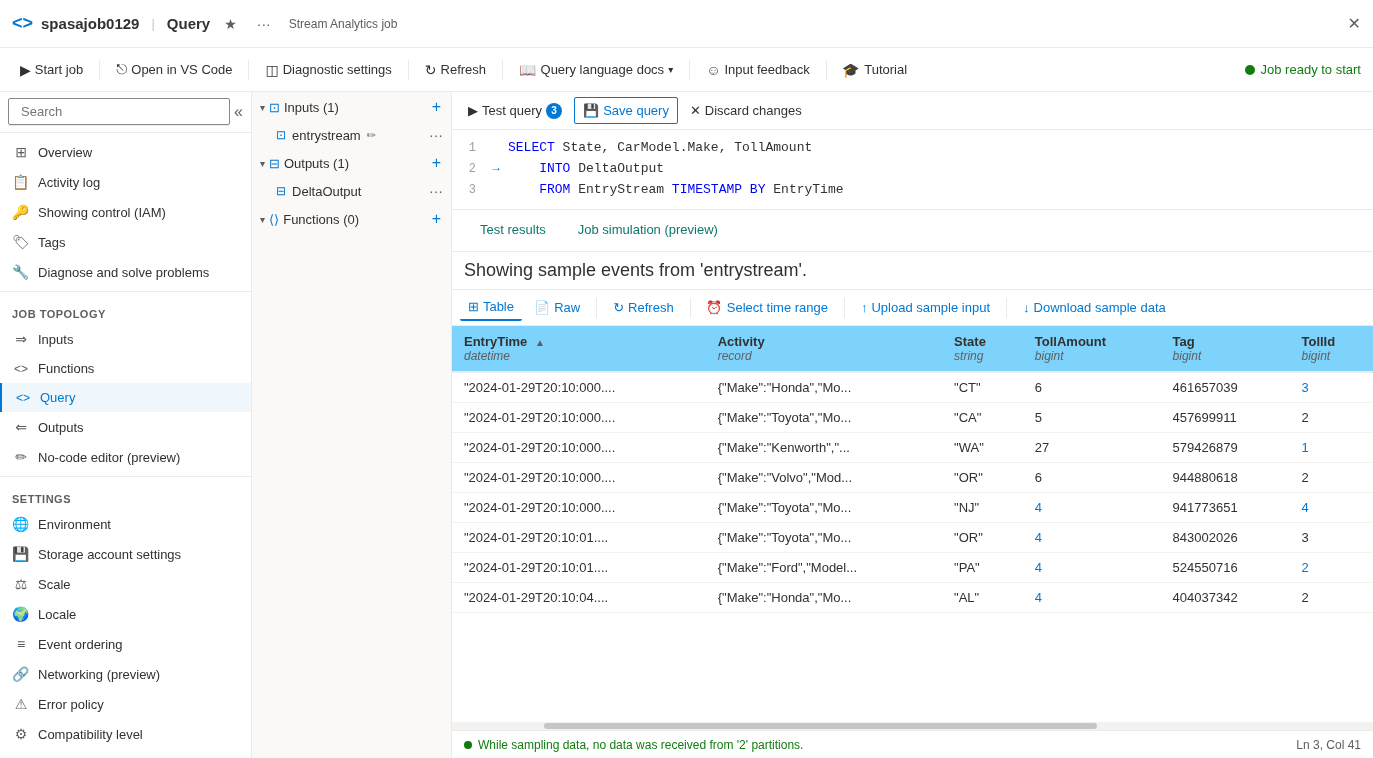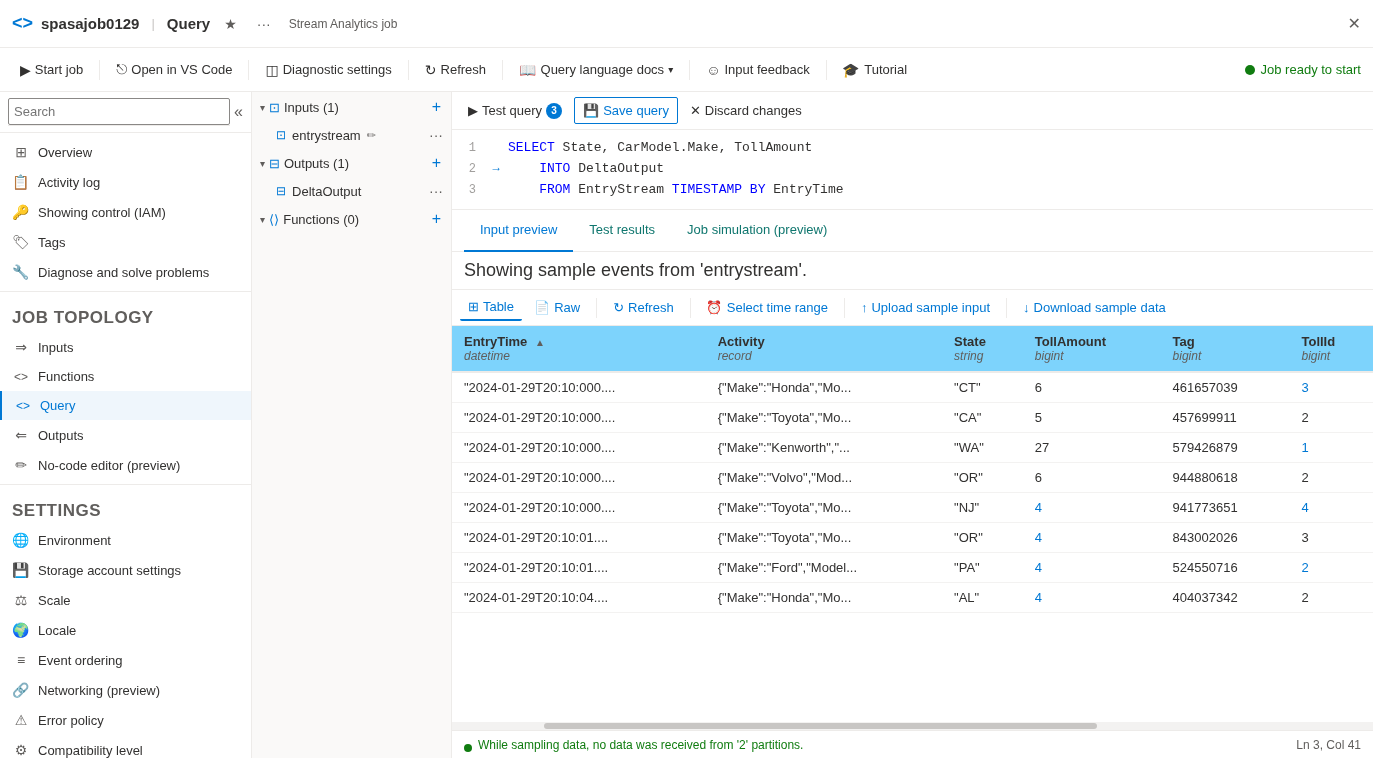--- a/index.html
+++ b/index.html
@@ -28,21 +28,21 @@
 
     
     .sidebar { width: 252px; background: #fff; border-right: 1px solid #edebe9; display: flex; flex-direction: column; overflow: hidden; flex-shrink: 0; }
     .sidebar-search { padding: 8px 10px; border-bottom: 1px solid #edebe9; }
     .sidebar-search input { width: 100%; border: 1px solid #8a8886; border-radius: 2px; padding: 5px 8px; font-size: 13px; outline: none; }
     .sidebar-nav { flex: 1; overflow-y: auto; padding: 4px 0; }
     .nav-item { display: flex; align-items: center; gap: 8px; padding: 7px 12px; cursor: pointer; color: #323130; font-size: 13px; border-radius: 0; }
     .nav-item.active { background: #eff6fc; color: #0078d4; border-left: 2px solid #0078d4; }
     .nav-item .nav-icon { font-size: 14px; color: #605e5c; width: 18px; text-align: center; }
     .nav-item.active .nav-icon { color: #0078d4; }
-    .nav-section-title { padding: 12px 12px 4px; font-size: 17px; font-weight: 600; color: #605e5c; text-transform: uppercase; letter-spacing: 0.5px; }
+    .nav-section-title { padding: 12px 12px 4px; font-size: 11px; font-weight: 600; color: #605e5c; text-transform: uppercase; letter-spacing: 0.5px; }
     .nav-divider { height: 1px; background: #edebe9; margin: 4px 0; }
 
     
     .resource-panel { width: 200px; background: #faf9f8; border-right: 1px solid #edebe9; overflow-y: auto; flex-shrink: 0; }
     .resource-section { }
     .resource-header { display: flex; align-items: center; justify-content: space-between; padding: 6px 8px; cursor: pointer; }
     .resource-header-left { display: flex; align-items: center; gap: 4px; font-size: 13px; color: #323130; }
     .resource-header .add-btn { background: none; border: none; cursor: pointer; color: #0078d4; font-size: 16px; padding: 0 2px; }
     .resource-item { display: flex; align-items: center; gap: 6px; padding: 5px 8px 5px 24px; font-size: 13px; color: #323130; cursor: pointer; }
     .resource-item .item-icon { font-size: 12px; color: #0078d4; }
@@ -81,21 +81,21 @@
     .data-table { width: 100%; border-collapse: collapse; font-size: 13px; }
     .data-table thead tr { border-bottom: 2px solid #edebe9; }
     .data-table th { padding: 8px 12px; text-align: left; font-weight: 600; color: #323130; background: #7dd3fc; white-space: nowrap; }
     .data-table th .col-type { font-weight: 400; font-style: italic; color: #605e5c; display: block; font-size: 12px; }
     .data-table td { padding: 7px 12px; border-bottom: 1px solid #f3f2f1; color: #323130; white-space: nowrap; }
     .data-table td.link { color: #0078d4; cursor: pointer; }
     .sort-icon { margin-left: 4px; color: #605e5c; font-size: 10px; }
 
     
     .status-bar { display: flex; align-items: center; justify-content: space-between; background: #fff; border-top: 1px solid #edebe9; padding: 4px 12px; height: 28px; font-size: 12px; color: #605e5c; }
-    .status-info { display: flex; align-items: flex-end; gap: 6px; color: #107c10; }
+    .status-info { display: flex; align-items: center; gap: 6px; color: #107c10; }
     .status-dot-green { width: 8px; height: 8px; background: #107c10; border-radius: 50%; }
 
     
     .h-scrollbar { height: 8px; background: #f3f2f1; position: relative; }
     .h-scrollbar-thumb { height: 6px; width: 60%; background: #c8c6c4; border-radius: 3px; position: absolute; top: 1px; left: 10%; }
 
     .content-split { display: flex; flex: 1; overflow: hidden; }
     .expand-icon { font-size: 10px; color: #605e5c; }
     .chevron { display: inline-block; }
     .collapse-btn { background: none; border: none; cursor: pointer; color: #605e5c; font-size: 16px; }
@@ -158,21 +158,21 @@
     <span class="status-dot"></span>
     <span>Job ready to start</span>
   </div>
 </div>
 
 <div class="main-layout">
 
   <div class="sidebar">
     <div style="display:flex;align-items:center;padding:6px 8px;border-bottom:1px solid #edebe9;">
       <div class="sidebar-search" style="padding:0;flex:1;">
-        <input type="text" style="width: 100%; border: 1px solid rgb(138, 136, 134); border-radius: 2px; padding: 5px 5px; font-size: 13px; outline: none;" placeholder="Search">
+        <input type="text" style="width: 100%; border: 1px solid rgb(138, 136, 134); border-radius: 2px; padding: 5px 12px; font-size: 13px; outline: none;" placeholder="Search">
       </div>
       <button class="collapse-btn" style="margin-left:4px;">«</button>
     </div>
     <div class="sidebar-nav">
       <div class="nav-item">
         <span class="nav-icon">⊞</span>
         <span>Overview</span>
       </div>
       <div class="nav-item">
         <span class="nav-icon">📋</span>
@@ -333,23 +333,20 @@
         </div>
         <div class="sql-line">
           <span class="line-num">3</span>
           <span class="line-badge"></span>
           <span class="line-content">    <span class="kw">FROM</span> EntryStream <span class="kw">TIMESTAMP BY</span> EntryTime</span>
         </div>
       </div>
 
       <div class="preview-area">
         <div class="preview-tabs">
-          <div class="preview-tab active">
-            <span>Input preview</span>
-          </div>
           <div class="preview-tab">
             <span>Test results</span>
           </div>
           <div class="preview-tab">
             <span>Job simulation (preview)</span>
           </div>
         </div>
 
         <div class="preview-content">
           <div class="preview-info">Showing sample events from 'entrystream'.</div>

